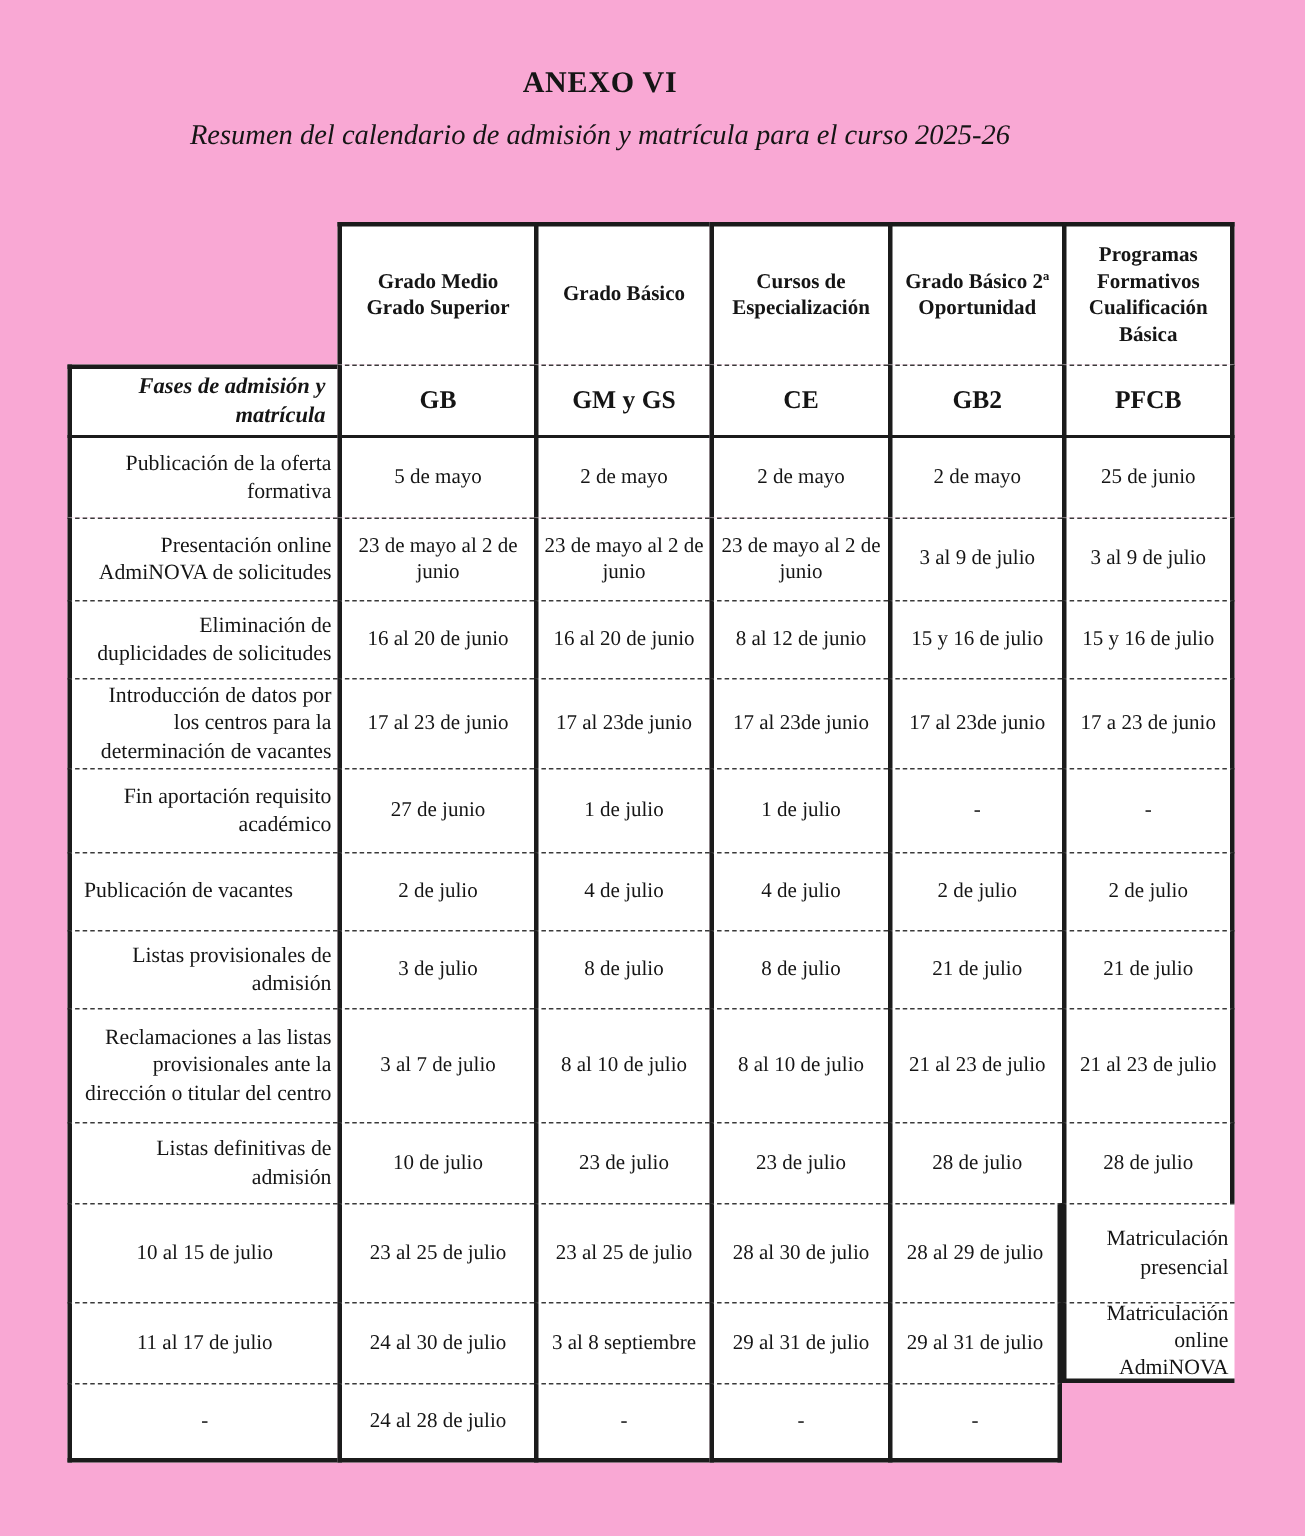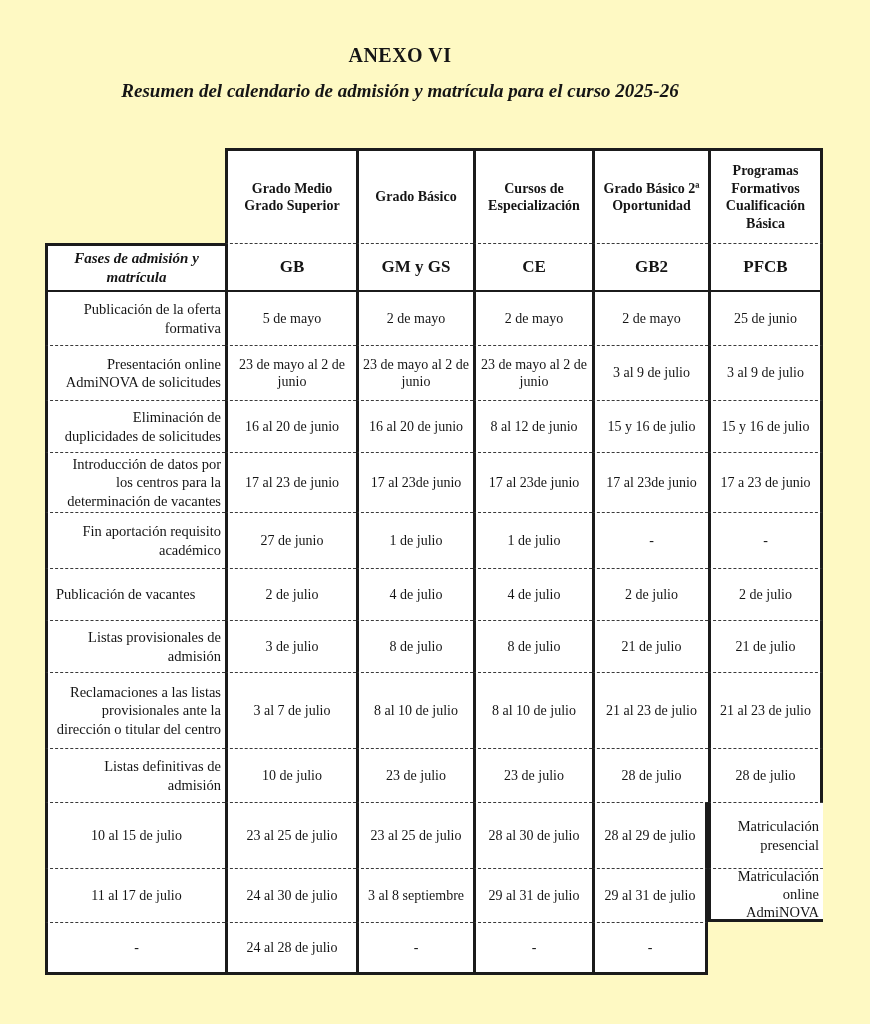--- a/index.html
+++ b/index.html
@@ -9,40 +9,40 @@
     width: 870px;
     height: 1024px;
     overflow: hidden;
     font-family: "Liberation Serif", "DejaVu Serif", serif;
     color: #151515;
   }
   .page {
     position: relative;
     width: 870px;
     height: 1024px;
-    background: #fef9c3;
+    background: #f9a8d4;
   }
   .doc-title {
     position: absolute;
     top: 44px;
     left: 0;
     width: 800px;
     text-align: center;
     font-size: 20px;
     font-weight: 700;
     letter-spacing: 0.5px;
   }
   .doc-subtitle {
     position: absolute;
     top: 80px;
     left: 0;
     width: 800px;
     text-align: center;
     font-size: 19px;
-    font-weight: 700;
+    font-weight: 400;
     font-style: italic;
   }
   .cal-table {
     position: absolute;
     left: 45px;
     top: 148px;
     display: grid;
     grid-template-columns: 180px 131px 117px 119px 116px 115px;
     grid-template-rows: 95px 47px 55px 55px 52px 60px 56px 52px 52px 76px 54px 66px 54px 53px;
   }
@@ -63,21 +63,21 @@
   }
   .abbr {
     font-weight: 700;
     font-size: 17px;
   }
   .fases {
     font-weight: 700;
     font-style: italic;
     font-size: 15px;
     justify-content: flex-start;
-    text-align: center;
+    text-align: right;
     padding-left: 8px;
     padding-right: 8px;
   }
   .label-cell {
     justify-content: flex-start;
     text-align: right;
     padding-left: 8px;
     padding-right: 4px;
     font-size: 14.5px;
   }

